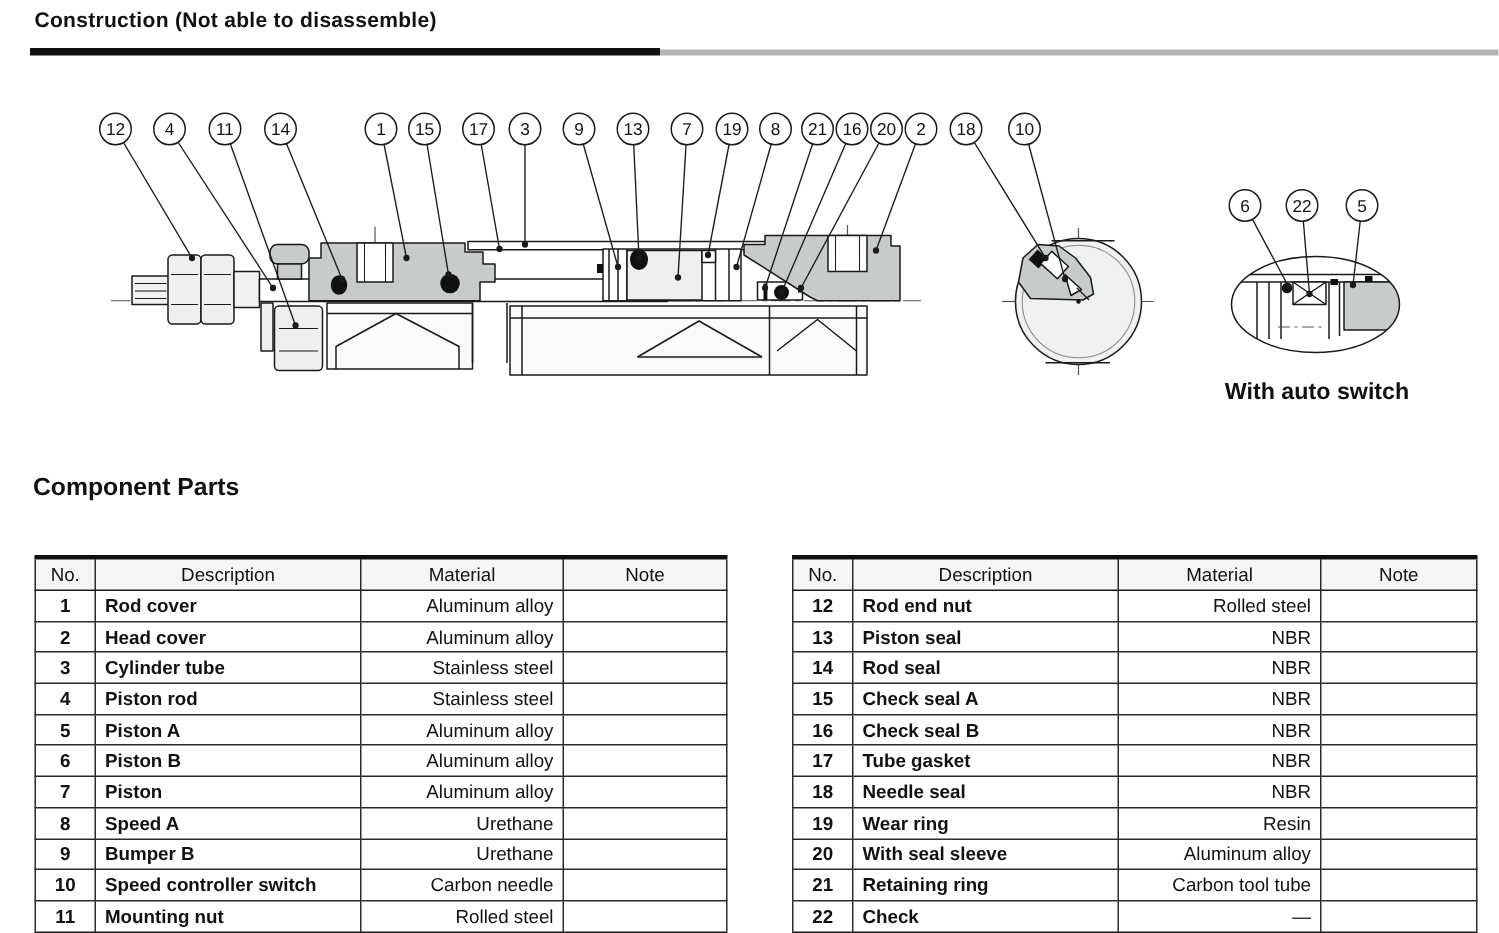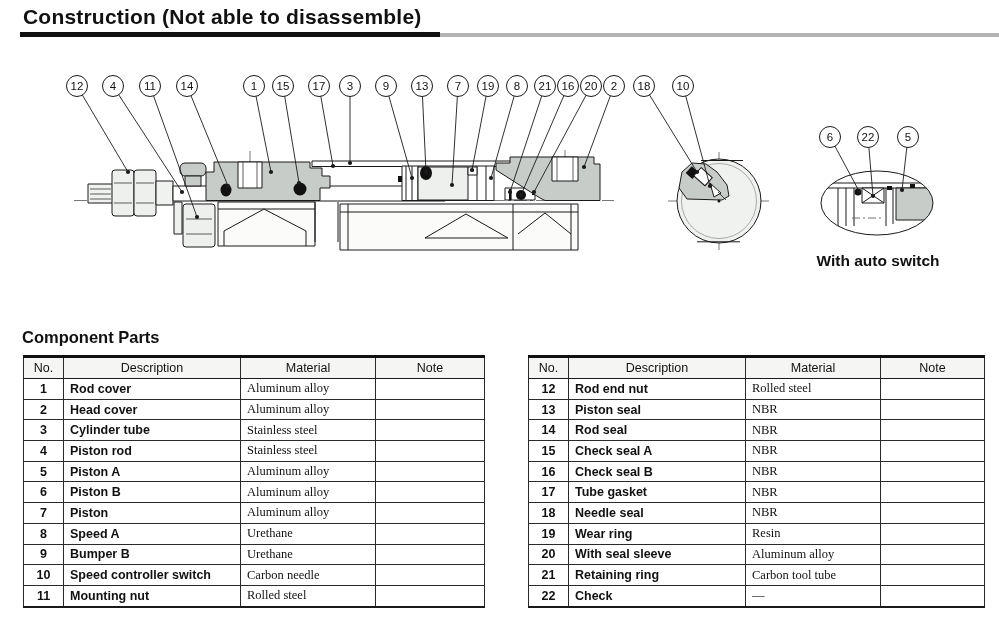--- a/index.html
+++ b/index.html
@@ -2,47 +2,47 @@
 <html><head>
 <meta charset="utf-8">
 <style>
   html,body{margin:0;padding:0;}
   body{
     width:999px;height:622px;position:relative;background:#fff;
     font-family:"Liberation Sans",sans-serif;color:#111;overflow:hidden;
   }
   .page-title{
     position:absolute;left:23px;top:5px;margin:0;
-    font-size:21px;font-weight:bold;letter-spacing:.2px;
+    font-size:14px;font-weight:bold;letter-spacing:.2px;
   }
   .title-rule{position:absolute;top:32px;left:20px;width:979px;height:5px;font-size:0;}
   .title-rule .black{display:inline-block;vertical-align:top;width:420px;height:5px;background:#111;}
   .title-rule .gray{display:inline-block;vertical-align:top;width:559px;height:4px;margin-top:1px;background:#b4b4b4;}
   .section-heading{
-    position:absolute;left:22px;top:328px;margin:0;
+    position:absolute;left:22px;top:316px;margin:0;
     font-size:16.5px;font-weight:bold;
   }
   #diagram{position:absolute;left:0;top:58px;}
   svg text{font-family:"Liberation Sans",sans-serif;}
-  .tbl{position:absolute;top:355px;}
+  .tbl{position:absolute;top:370px;}
   #tbl-left{left:23px;width:462px;}
   #tbl-right{left:528px;width:457px;}
   table{
     border-collapse:collapse;table-layout:fixed;width:100%;
     border-top:3px solid #111;border-bottom:2px solid #1a1a1a;
   }
   th,td{border:1px solid #2a2a2a;font-size:12.5px;overflow:hidden;white-space:nowrap;}
   th{font-weight:normal;height:20px;background:#f5f5f3;padding:0 4px;border-bottom:1.5px solid #1a1a1a;}
   td{height:19.7px;padding:0 6px;}
   th.c0,td.c0{width:31px;}
   th.c1,td.c1{width:168px;}
   th.c2,td.c2{width:126px;}
   td.c0{text-align:center;font-weight:bold;padding:0;}
   td.c1{font-weight:bold;}
-  td.c2{text-align:left;font-family:Liberation Serif, serif;}
+  td.c2{text-align:right;}
   td.c3{width:auto;}
 </style>
 </head>
 <body>
 
 <h1 class="page-title">Construction (Not able to disassemble)</h1>
 <div class="title-rule">
   <span class="black"></span><span class="gray"></span>
 </div>
 

